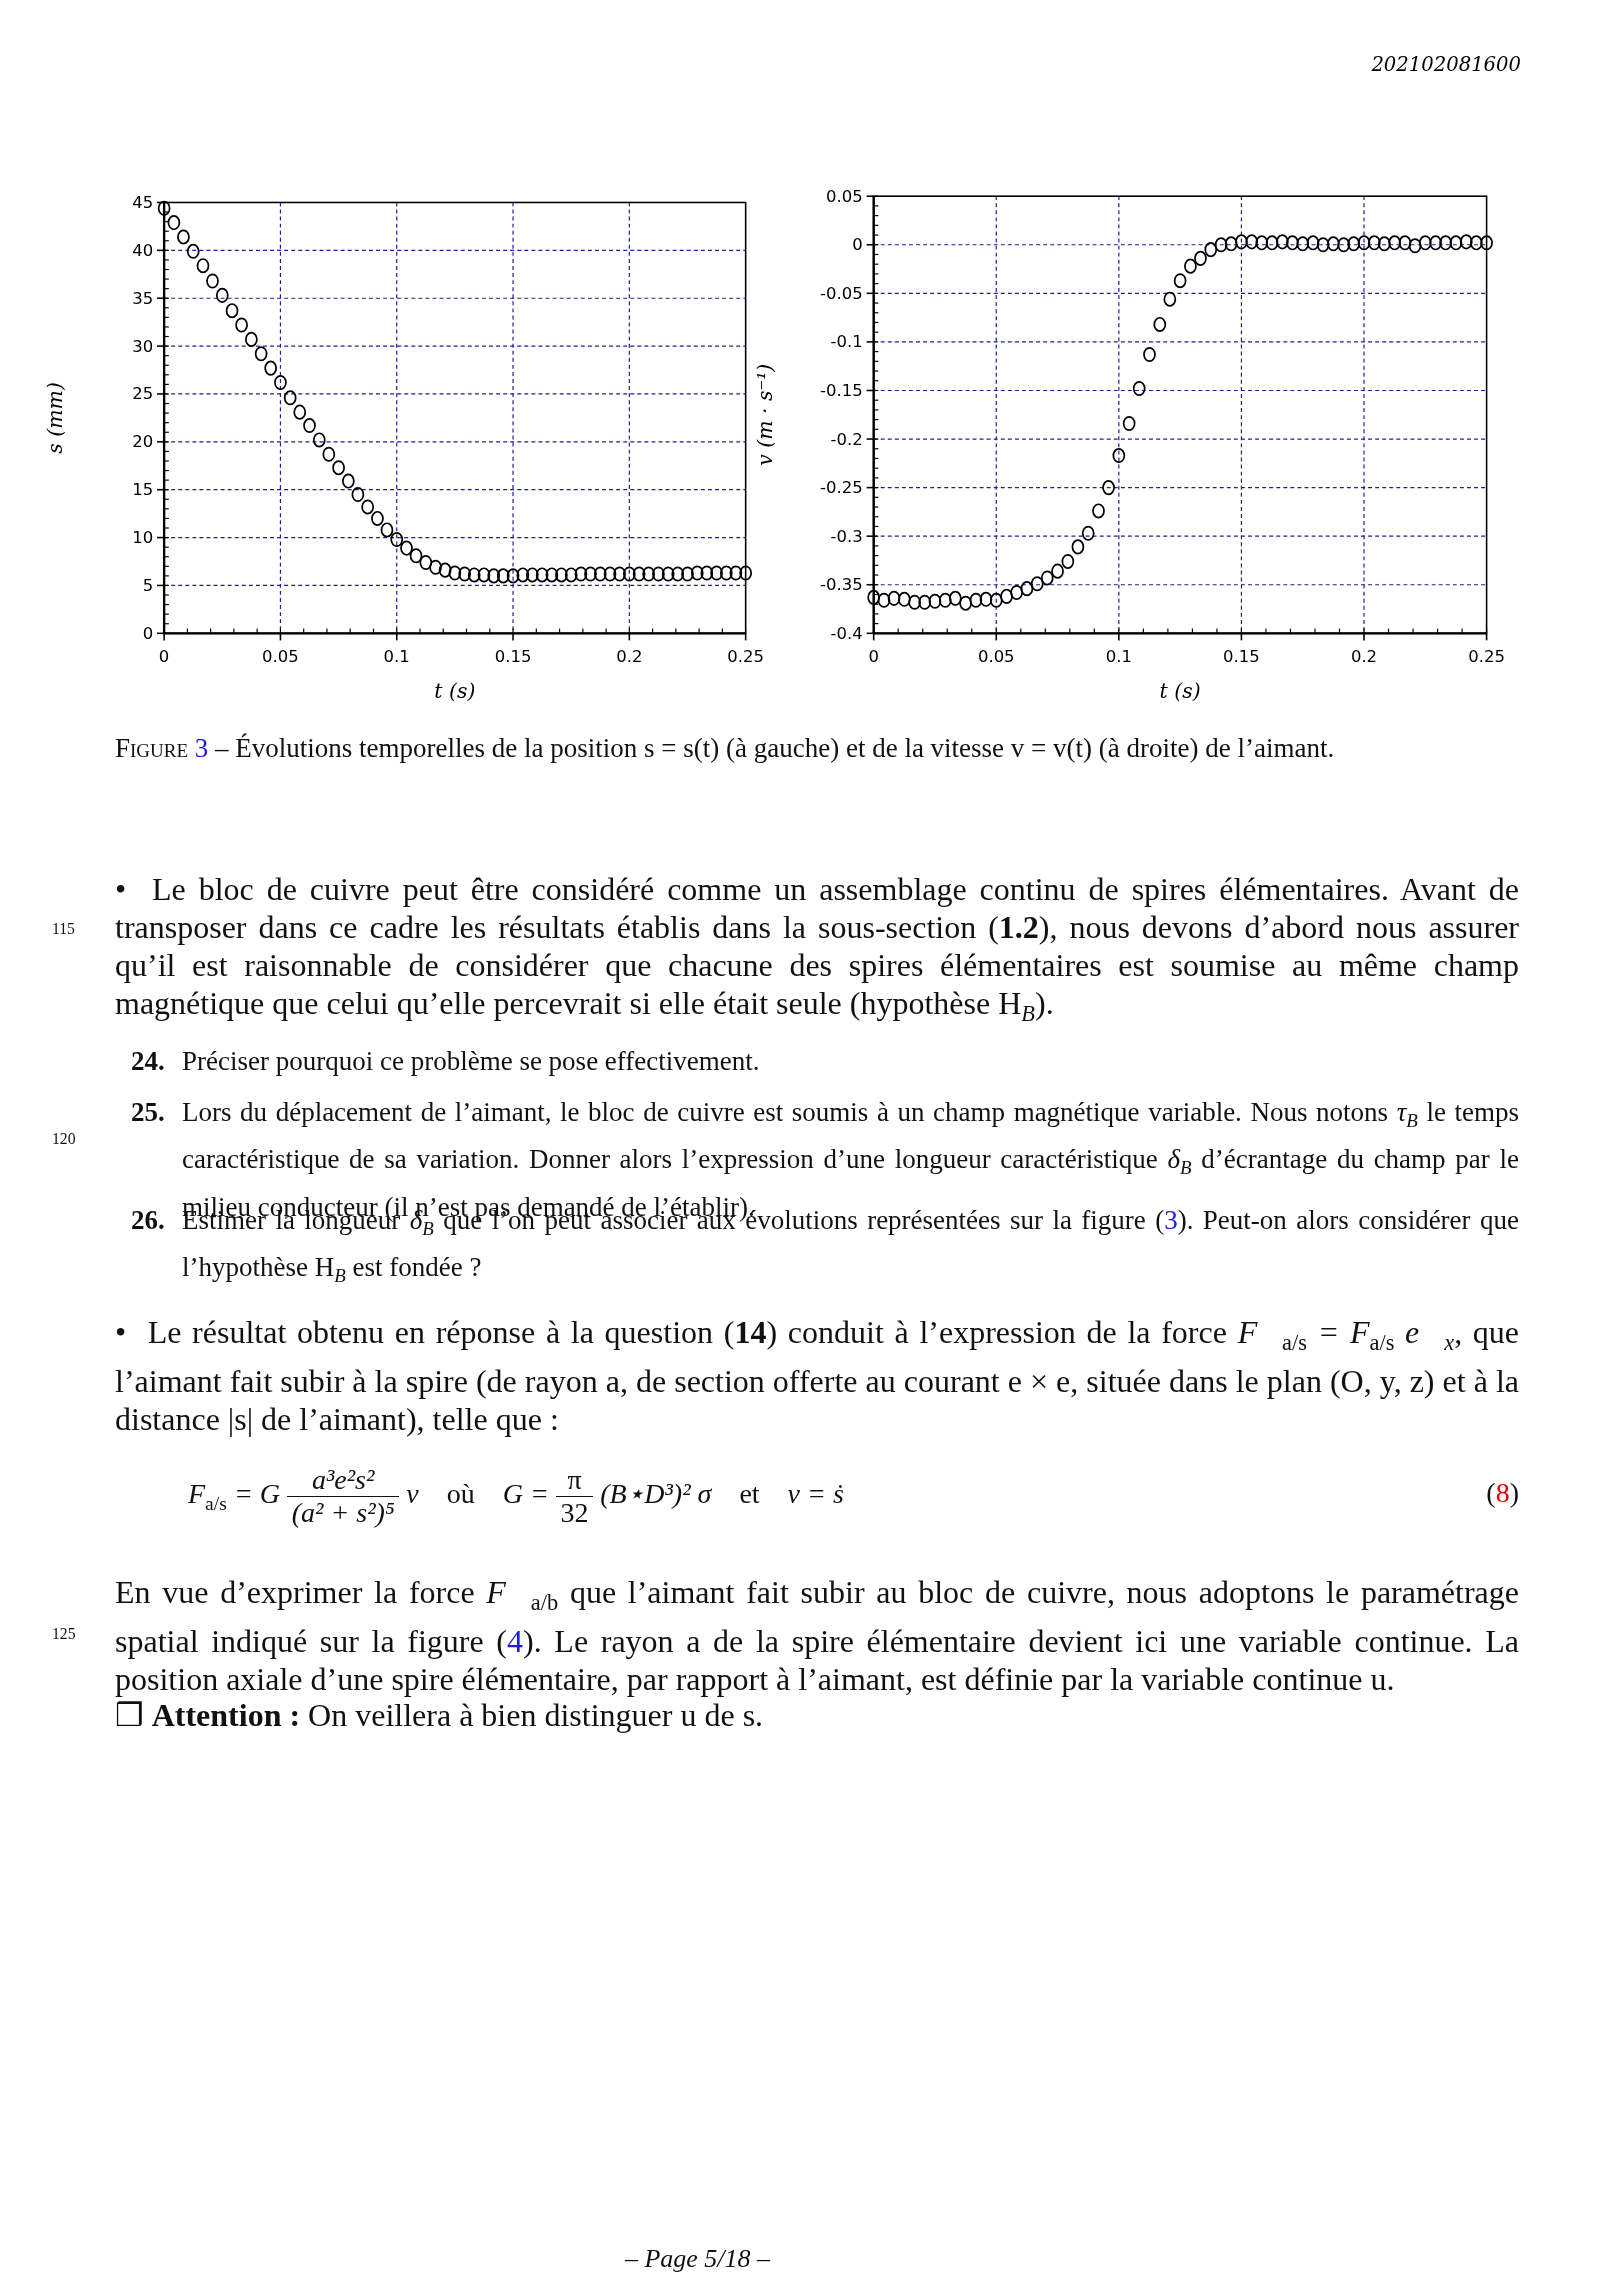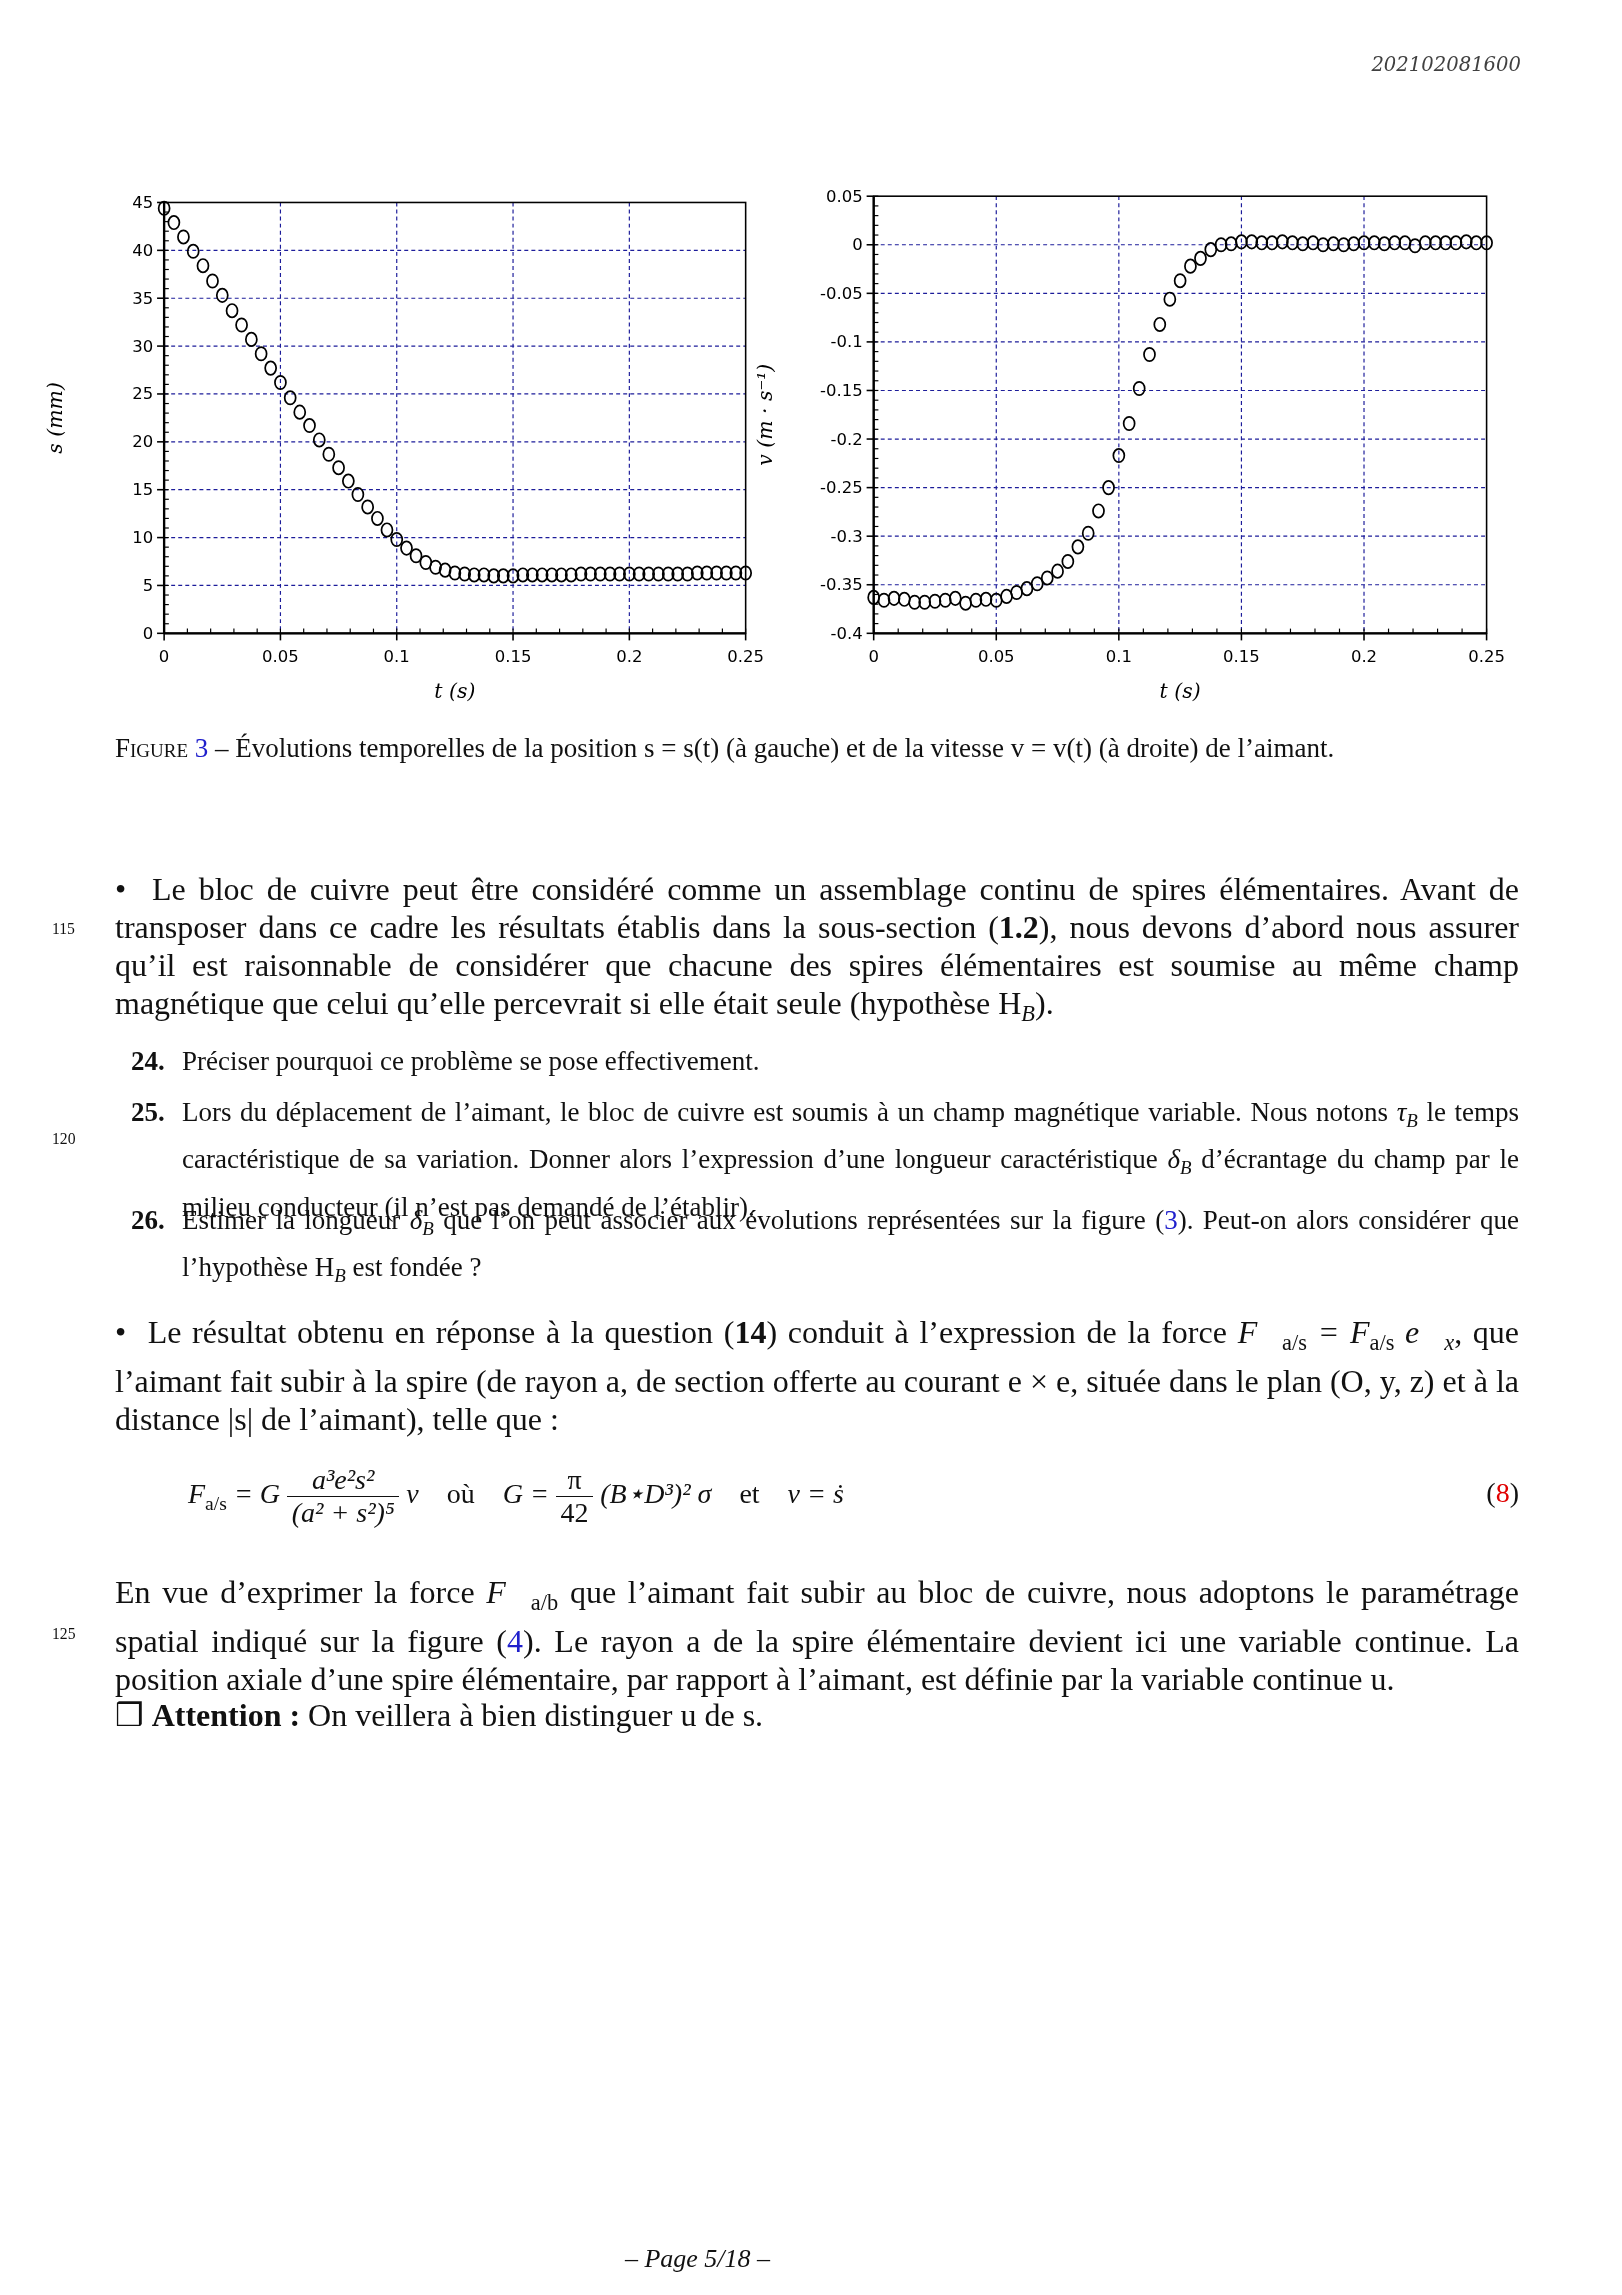--- a/index.html
+++ b/index.html
@@ -1,18 +1,18 @@
 <!DOCTYPE html>
 <html style="font-size:12.6px"><head>
 <meta charset="utf-8">
 <style>
   html, body { margin: 0; padding: 0; background: #ffffff; }
   body { width: 1623px; height: 2295px; position: relative; overflow: hidden;
          font-family: "DejaVu Serif", "Liberation Serif", serif; color: #111; }
-  .header-id { position: absolute; top: 53px; right: 102px; font-style: italic; color: #404040;
+  .header-id { position: absolute; top: 53px; right: 102px; font-style: italic; color: #000000;
                font-size: 19.6px; font-family: "DejaVu Serif", serif; }
   .plot { position: absolute; }
   .plot svg { overflow: visible; }
   .caption { position: absolute; left: 115px; top: 729px; width: 1404px; font-size: 27px; line-height: 38px;
              font-family: "Liberation Serif", serif; text-align: justify; }
   .sc { font-variant: small-caps; }
   .blue { color: #1f1fcc; }
   .red { color: #e00000; }
   .para { position: absolute; left: 115px; width: 1404px; font-size: 32px; line-height: 38px;
           font-family: "Liberation Serif", serif; text-align: justify; }
@@ -443,21 +443,21 @@
   <span>Le résultat obtenu en réponse à la question (</span><b>14</b><span>) conduit à l’expression de la force </span><i class="m">F⃗</i><sub>a/s</sub><i class="m"> = F</i><sub>a/s</sub><i class="m"> e⃗</i><sub><i class="m">x</i></sub><span>, que l’aimant fait subir à la spire (de rayon a, de section offerte au courant e × e, située dans le plan (O, y, z) et à la distance |s| de l’aimant), telle que :</span>
 </div>
 
 <div class="eq">
   <div style="position:absolute; left:0; top:4px; white-space:nowrap;">
     <i class="m">F</i><sub>a/s</sub><i class="m"> = G </i>
     <span class="frac"><i class="m n">a³e²s²</i><i class="m d">(a² + s²)⁵</i></span>
     <i class="m"> v</i>
     &nbsp;&nbsp;&nbsp;<span>où</span>&nbsp;&nbsp;&nbsp;
     <i class="m">G = </i>
-    <span class="frac"><span class="n">π</span><span class="d">42</span></span>
+    <span class="frac"><span class="n">π</span><span class="d">32</span></span>
     <i class="m">(B⋆D³)² σ</i>
     &nbsp;&nbsp;&nbsp;<span>et</span>&nbsp;&nbsp;&nbsp;
     <i class="m">v = ṡ</i>
   </div>
   <div class="eqno">(<span class="red">8</span>)</div>
 </div>
 
 <div class="lineno" style="top:1625px;">125</div>
 <div class="para" style="top:1573px;">
   <span>En vue d’exprimer la force </span><i class="m">F⃗</i><sub>a/b</sub><span> que l’aimant fait subir au bloc de cuivre, nous adoptons le paramétrage spatial indiqué sur la figure (</span><span class="blue">4</span><span>). Le rayon a de la spire élémentaire devient ici une variable continue. La position axiale d’une spire élémentaire, par rapport à l’aimant, est définie par la variable continue u.</span>

